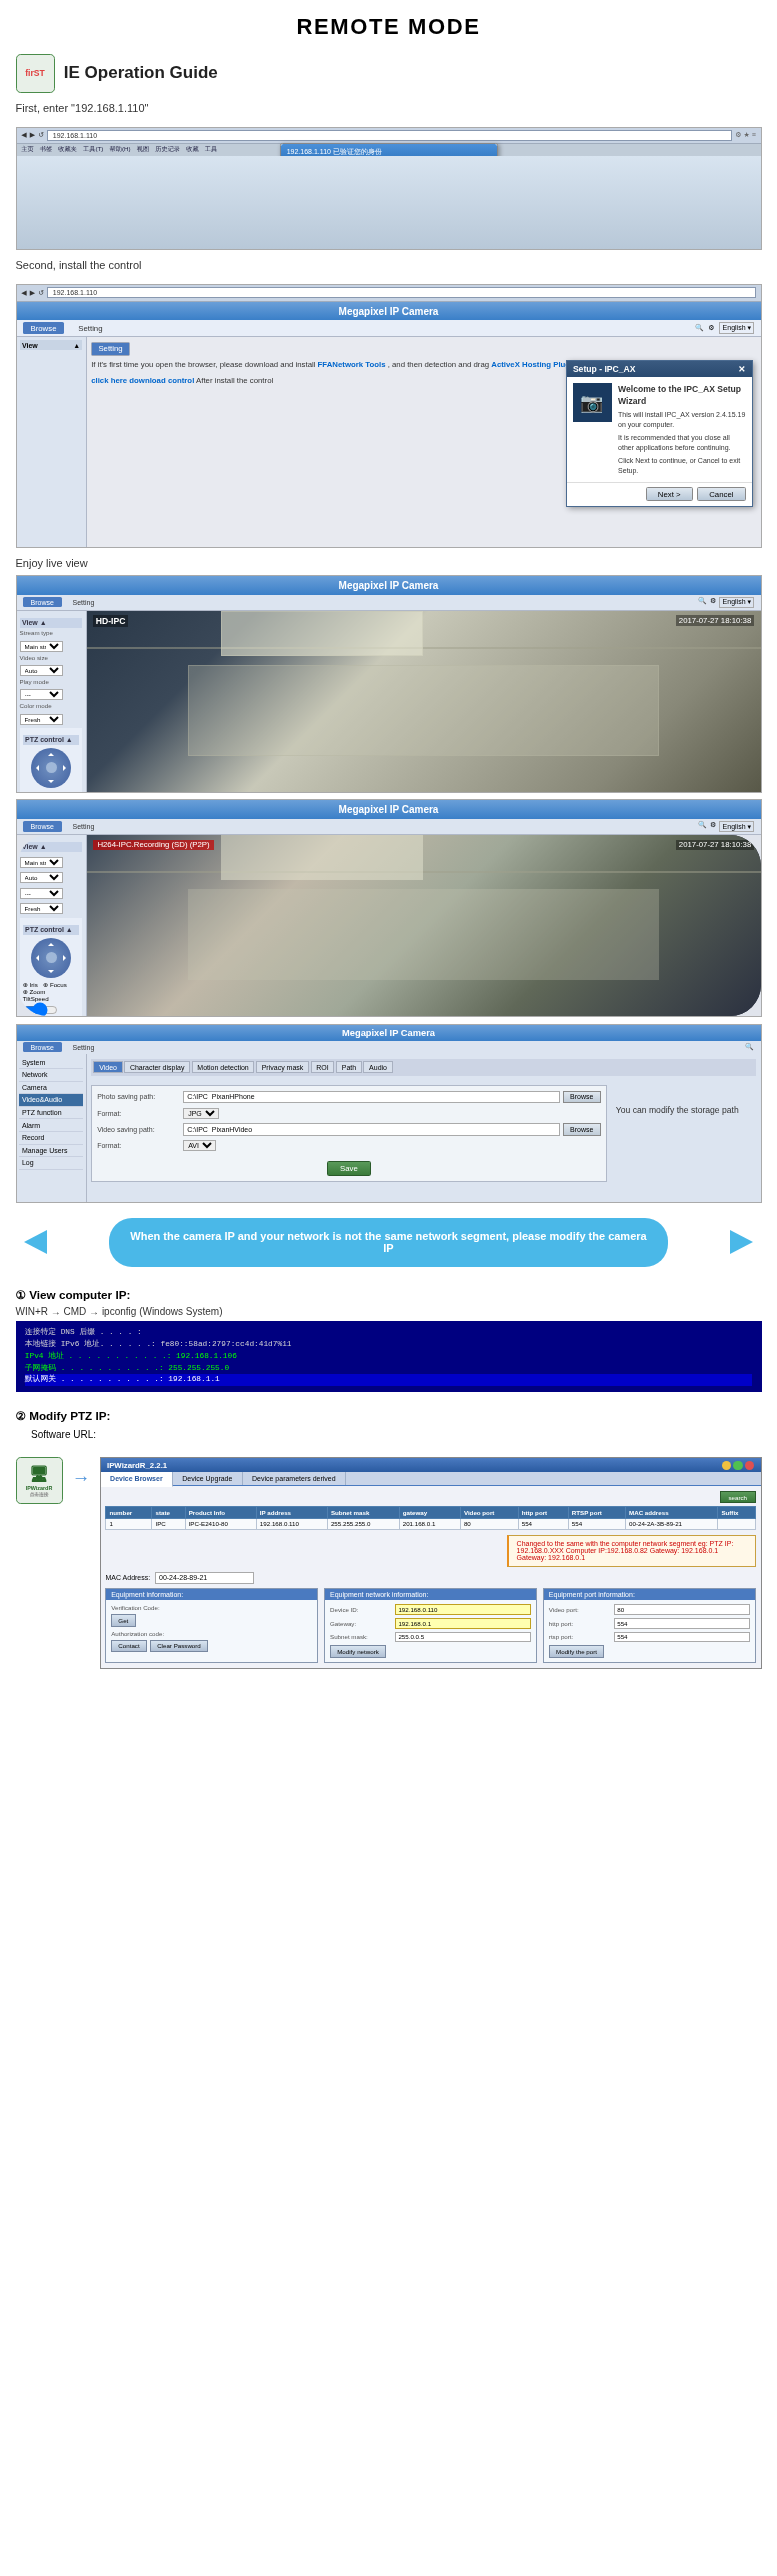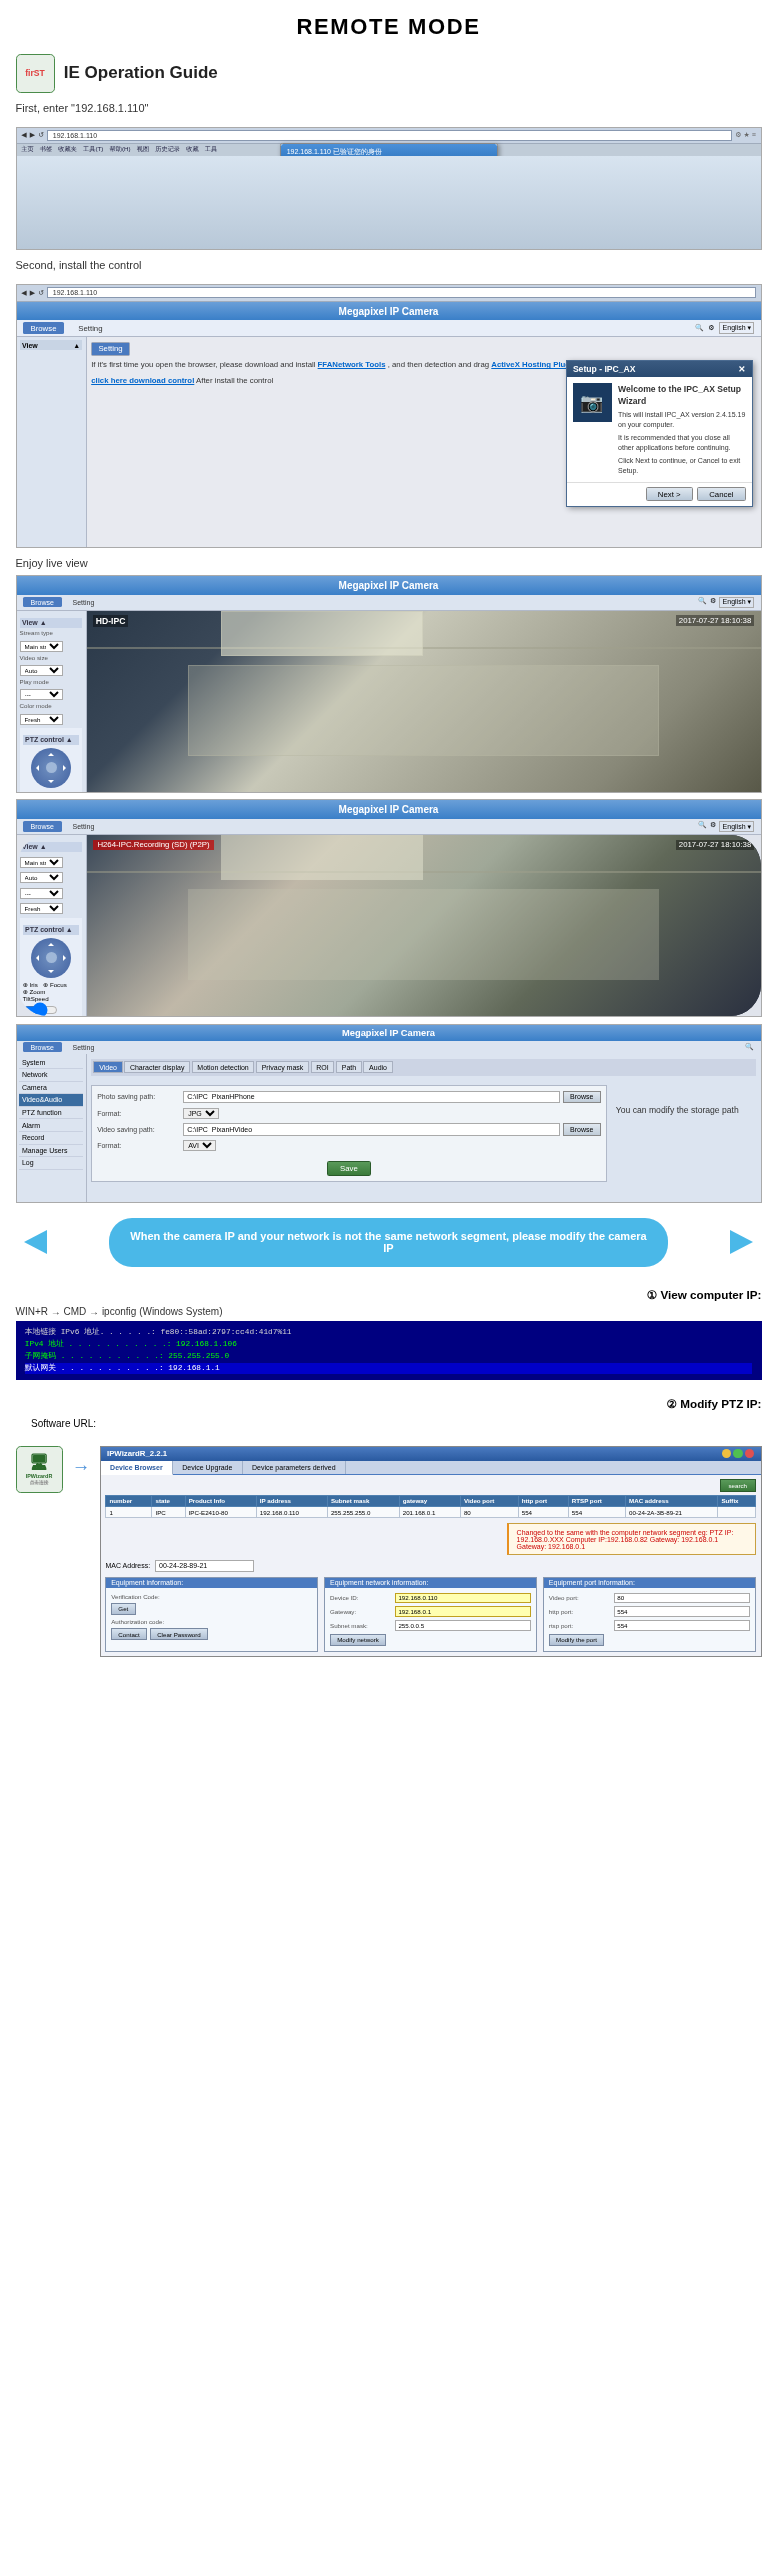--- a/index.html
+++ b/index.html
@@ -143,21 +143,20 @@
       background: #4a7ac0;
       color: #fff;
     }
     .install-text {
       font-size: 7.8px;
       color: #333;
       margin-bottom: 6.2px;
     }
     .install-link {
       color: #0066cc;
-      text-decoration: underline;
       cursor: pointer;
       font-weight: bold;
     }
     .setup-dialog {
       position: absolute;
       right: 7.8px;
       top: 23px;
       width: 187px;
       background: #fff;
       border: 1.6px solid #4a6a90;
@@ -443,21 +442,20 @@
     }
 
     
     .step-section {
       padding: 6.2px 15.5px;
     }
     .step-title {
       font-size: 11.7px;
       font-weight: bold;
       margin-bottom: 3.1px;
-      text-align: right;
     }
     .step-subtitle {
       font-size: 10px;
       color: #333;
       margin-bottom: 4.7px;
     }
 
     
     .cmd-screenshot {
       background: #000080;
@@ -983,20 +981,21 @@
   <div class="network-callout">When the camera IP and your network is not the same network
 segment, please modify the camera IP</div>
   <div class="callout-arrow-right"></div>
 </div>
 
 <div class="step-section">
   <div class="step-title">① View computer IP:</div>
   <div class="step-subtitle">WIN+R → CMD → ipconfig (Windows System)</div>
 
   <div class="cmd-screenshot">
+    <div>连接特定 DNS 后缀 . . . . :</div>
     <div>本地链接 IPv6 地址. . . . . .: fe80::58ad:2797:cc4d:41d7%11</div>
     <div class="cmd-green">IPv4 地址 . . . . . . . . . . .: 192.168.1.106</div>
     <div class="cmd-green">子网掩码 . . . . . . . . . . .: 255.255.255.0</div>
     <div class="cmd-highlight">默认网关 . . . . . . . . . . .: 192.168.1.1</div>
   </div>
 </div>
 
 <div class="step-section">
   <div class="step-title">② Modify PTZ IP:</div>
   <div class="software-section">

